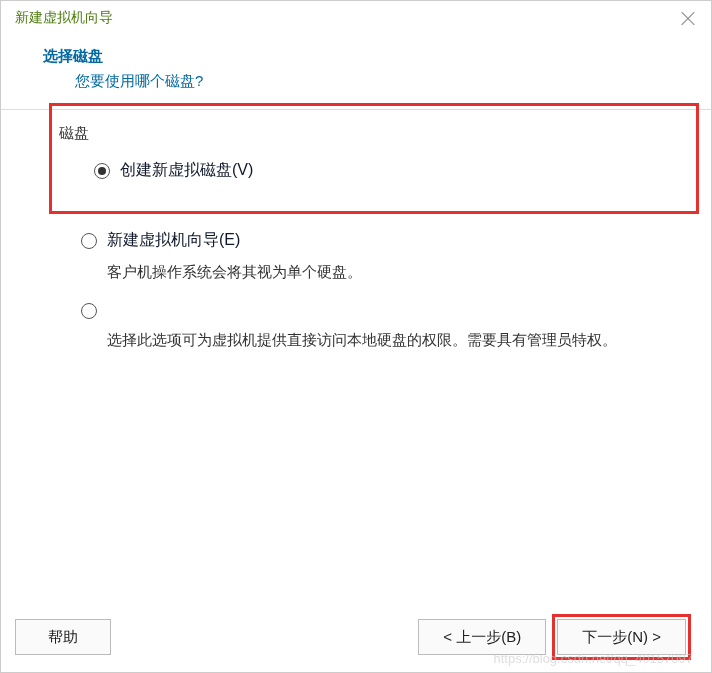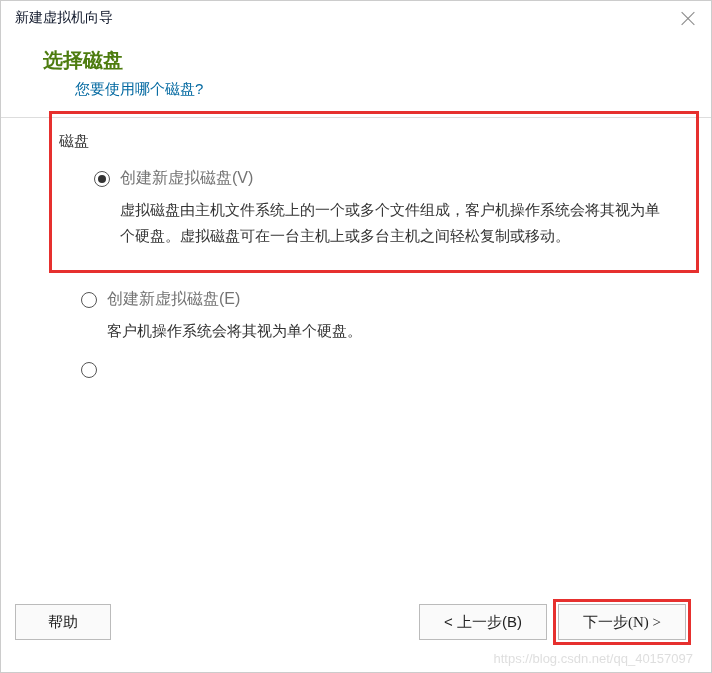--- a/index.html
+++ b/index.html
@@ -17,21 +17,21 @@
       border: 1px solid #ccc;
       position: relative;
       overflow: hidden;
     }
     .titlebar {
       display: flex;
       justify-content: space-between;
       align-items: center;
       padding: 8px 14px 8px 14px;
       background: #fff;
-      color: #0f172a;
+      color: #4d7c0f;
       font-size: 14px;
     }
     .close-icon {
       width: 18px;
       height: 18px;
       position: relative;
       cursor: pointer;
     }
     .close-icon::before,
     .close-icon::after {
@@ -44,22 +44,22 @@
       background: #888;
     }
     .close-icon::before { transform: rotate(45deg); }
     .close-icon::after { transform: rotate(-45deg); }
     .header {
       padding: 12px 30px 18px 42px;
       border-bottom: 1px solid #ddd;
     }
     .header-title {
       font-weight: bold;
-      font-size: 20px;
-      color: #4d7c0f;
+      font-size: 15px;
+      color: #0369a1;
       margin-bottom: 6px;
     }
     .header-sub {
       font-size: 15px;
       color: #0369a1;
       padding-left: 32px;
     }
     .content {
       padding: 0;
       margin-left: 36px;
@@ -98,21 +98,21 @@
       top: 50%;
       left: 50%;
       transform: translate(-50%, -50%);
       width: 8px;
       height: 8px;
       background: #333;
       border-radius: 50%;
     }
     .option-label {
       font-size: 16px;
-      color: #737373;
+      color: #0f172a;
     }
     .option-desc {
       font-size: 15px;
       color: #333;
       line-height: 1.7;
       padding-left: 26px;
       padding-right: 6px;
     }
     .section-below {
       padding: 0 16px 0 16px;
@@ -137,22 +137,21 @@
       display: inline-flex;
       align-items: center;
       justify-content: center;
       min-width: 96px;
       font-family: inherit;
     }
     .spacer { flex: 1; }
     .next-wrap {
       border: 3px solid #e6302e;
       padding: 2px;
-      margin: 15px 6px;
-      font-family: Liberation Serif, serif;
+      margin: 0 6px;
     }
     .next-wrap .btn {
       min-width: 120px;
     }
     .watermark {
       position: absolute;
       bottom: 6px;
       right: 18px;
       color: rgba(200,200,200,0.6);
       font-size: 13px;
@@ -174,37 +173,37 @@
 
 <div class="content">
   <div class="fieldset-label">磁盘</div>
 
   <div class="highlight-box">
     <div class="option">
       <div class="option-row">
         <span class="radio checked"></span>
         <span class="option-label">创建新虚拟磁盘(V)</span>
       </div>
-      <div class="option-desc">虚拟磁盘由主机文件系统上的一个或多个文件组成，客户机操作系统会将其视为单个硬盘。虚拟磁盘可在一台主机上或多台主机之间轻松复制或移动。</div>
     </div>
   </div>
 
   <div class="section-below">
     <div class="option">
       <div class="option-row">
         <span class="radio"></span>
-        <span class="option-label">创建新虚拟磁盘(E)</span>
+        <span class="option-label">新建虚拟机向导(E)</span>
       </div>
       <div class="option-desc">客户机操作系统会将其视为单个硬盘。</div>
     </div>
 
     <div class="option">
       <div class="option-row">
         <span class="radio"></span>
       </div>
+      <div class="option-desc">选择此选项可为虚拟机提供直接访问本地硬盘的权限。需要具有管理员特权。</div>
     </div>
   </div>
 </div>
 
 <div class="footer">
   <button class="btn">帮助</button>
   <div class="spacer"></div>
   <button class="btn" style="min-width:120px;">&lt; 上一步(B)</button>
   <div class="next-wrap">
     <button class="btn">下一步(N) &gt;</button>

